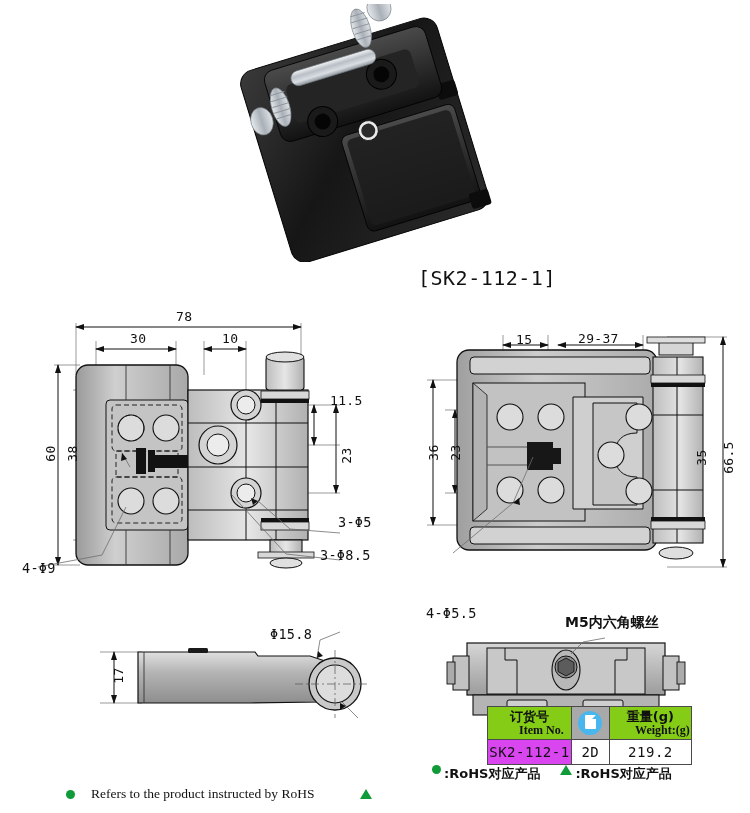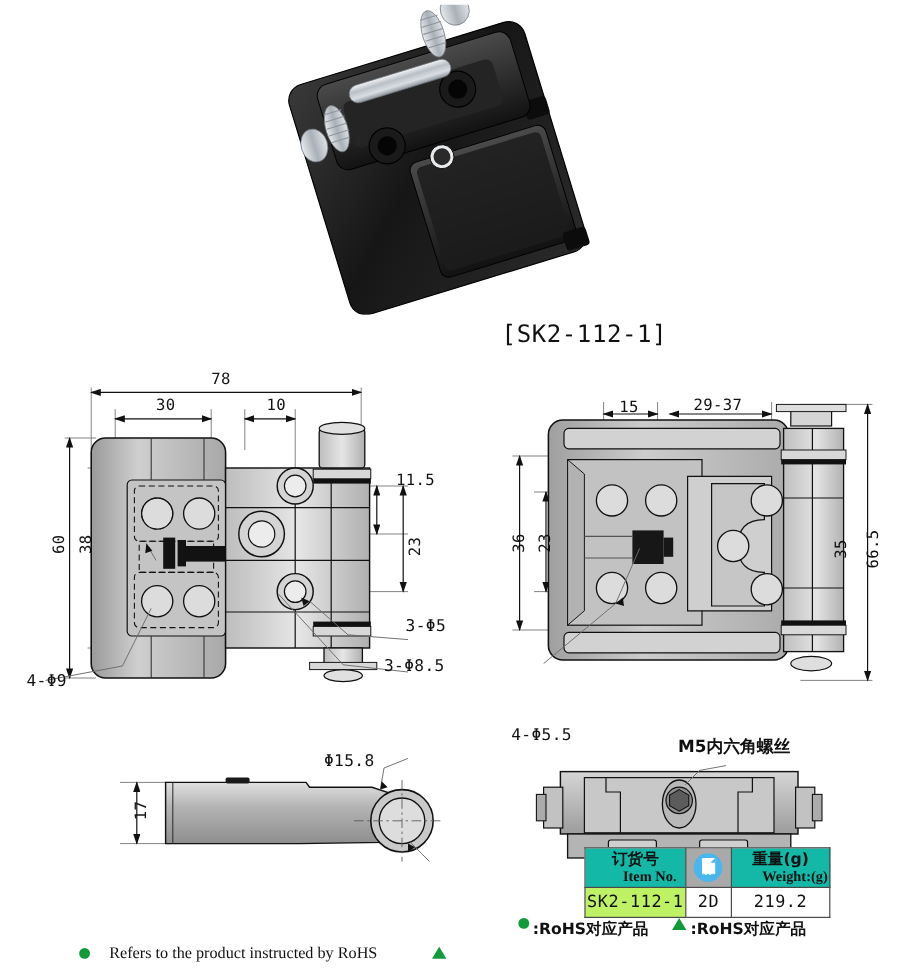--- a/index.html
+++ b/index.html
@@ -59,21 +59,21 @@
     width: 205px;
     border-collapse: collapse;
     background: #fff;
   }
   #spec-table td, #spec-table th {
     border: 1px solid #4a4a4a;
     text-align: center;
     padding: 0;
   }
   .th-cell {
-    background: #14b8a6;
+    background: #84cc16;
     height: 33px;
     line-height: 1.05;
     padding: 2px 2px;
   }
   .th-cn {
     font-family: "DejaVu Sans", sans-serif;
     font-size: 13px; font-weight: 700; color: #111;
     display: block;
   }
   .th-en {
@@ -105,21 +105,21 @@
     font-size: 5px; color: #49b7ee; letter-spacing: .3px;
     text-align: center; font-weight: 700;
   }
   .val-cell {
     height: 25px;
     font-family: "DejaVu Sans Mono", monospace;
     font-size: 14px;
     color: #111;
     letter-spacing: 0.5px;
   }
-  .item-cell { background: #bef264; }
+  .item-cell { background: #d946ef; }
 
   
   #rohs-cn-line {
     position: absolute; left: 432px; top: 765px;
     font-family: "DejaVu Sans", sans-serif;
     font-size: 13px; font-weight: 700; color: #111;
     display: flex; gap: 3px;
     white-space: nowrap;
   }
   #rohs-en-line {

